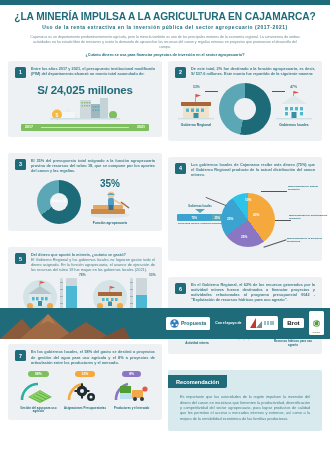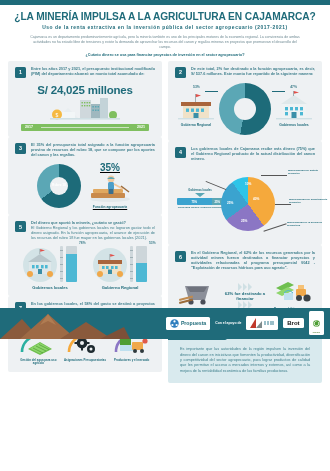--- a/index.html
+++ b/index.html
@@ -33,21 +33,21 @@
   .intro-q {
     color: #1f6b7a; font-size: 3.8px; font-weight: bold;
     margin-top: 2.5px; text-align: center;
   }
 
   
   .grid {
     position: relative; width: 330px;
     padding: 0 8px; display: flex; gap: 6px;
   }
-  .col { width: 50%; display: flex; flex-direction: column; gap: 0; }
+  .col { width: 50%; display: flex; flex-direction: column; gap: 16px; }
 
   .card {
     background: #eef1f3; border-radius: 2px;
     padding: 6px 7px 6px 7px; position: relative;
   }
 
   .chead { display: flex; gap: 5px; align-items: flex-start; }
   .num {
     flex: 0 0 auto; width: 11px; height: 11px; border-radius: 1.5px;
     background: #1f6b7a; color: #fff; font-size: 5.4px; font-weight: bold;
@@ -89,21 +89,21 @@
   .pct-l, .pct-r { position: absolute; font-size: 3.4px; font-weight: bold; color: #3f7f8c; }
   .pct-l { left: -26px; top: 2px; }
   .pct-r { right: -26px; top: 2px; }
   .leader { position: absolute; height: 0.7px; background: #1f6b7a; top: 8px; }
   .leader.l { left: -14px; width: 13px; }
   .leader.r { right: -14px; width: 13px; }
   .bldg-lbl { font-size: 3.4px; font-weight: bold; color: #1f6b7a; text-align: center; line-height: 4.3px; margin-top: 2px; }
   .bldg-col { width: 42px; display: flex; flex-direction: column; align-items: center; }
 
   
-  .c3-row { display: flex; align-items: center; justify-content: center; gap: 6px; margin-top: 4px; text-decoration: underline; }
+  .c3-row { display: flex; align-items: center; justify-content: center; gap: 6px; margin-top: 4px; }
   .donut3 {
     width: 44px; height: 44px; border-radius: 50%;
     background: conic-gradient(#1d6b79 0deg 234deg, #5ba7b5 234deg 360deg);
     position: relative;
   }
   .donut3::after {
     content: ""; position: absolute; left: 13px; top: 13px;
     width: 18px; height: 18px; border-radius: 50%; background: #eef1f3;
   }
   .donut3 .lbl {

